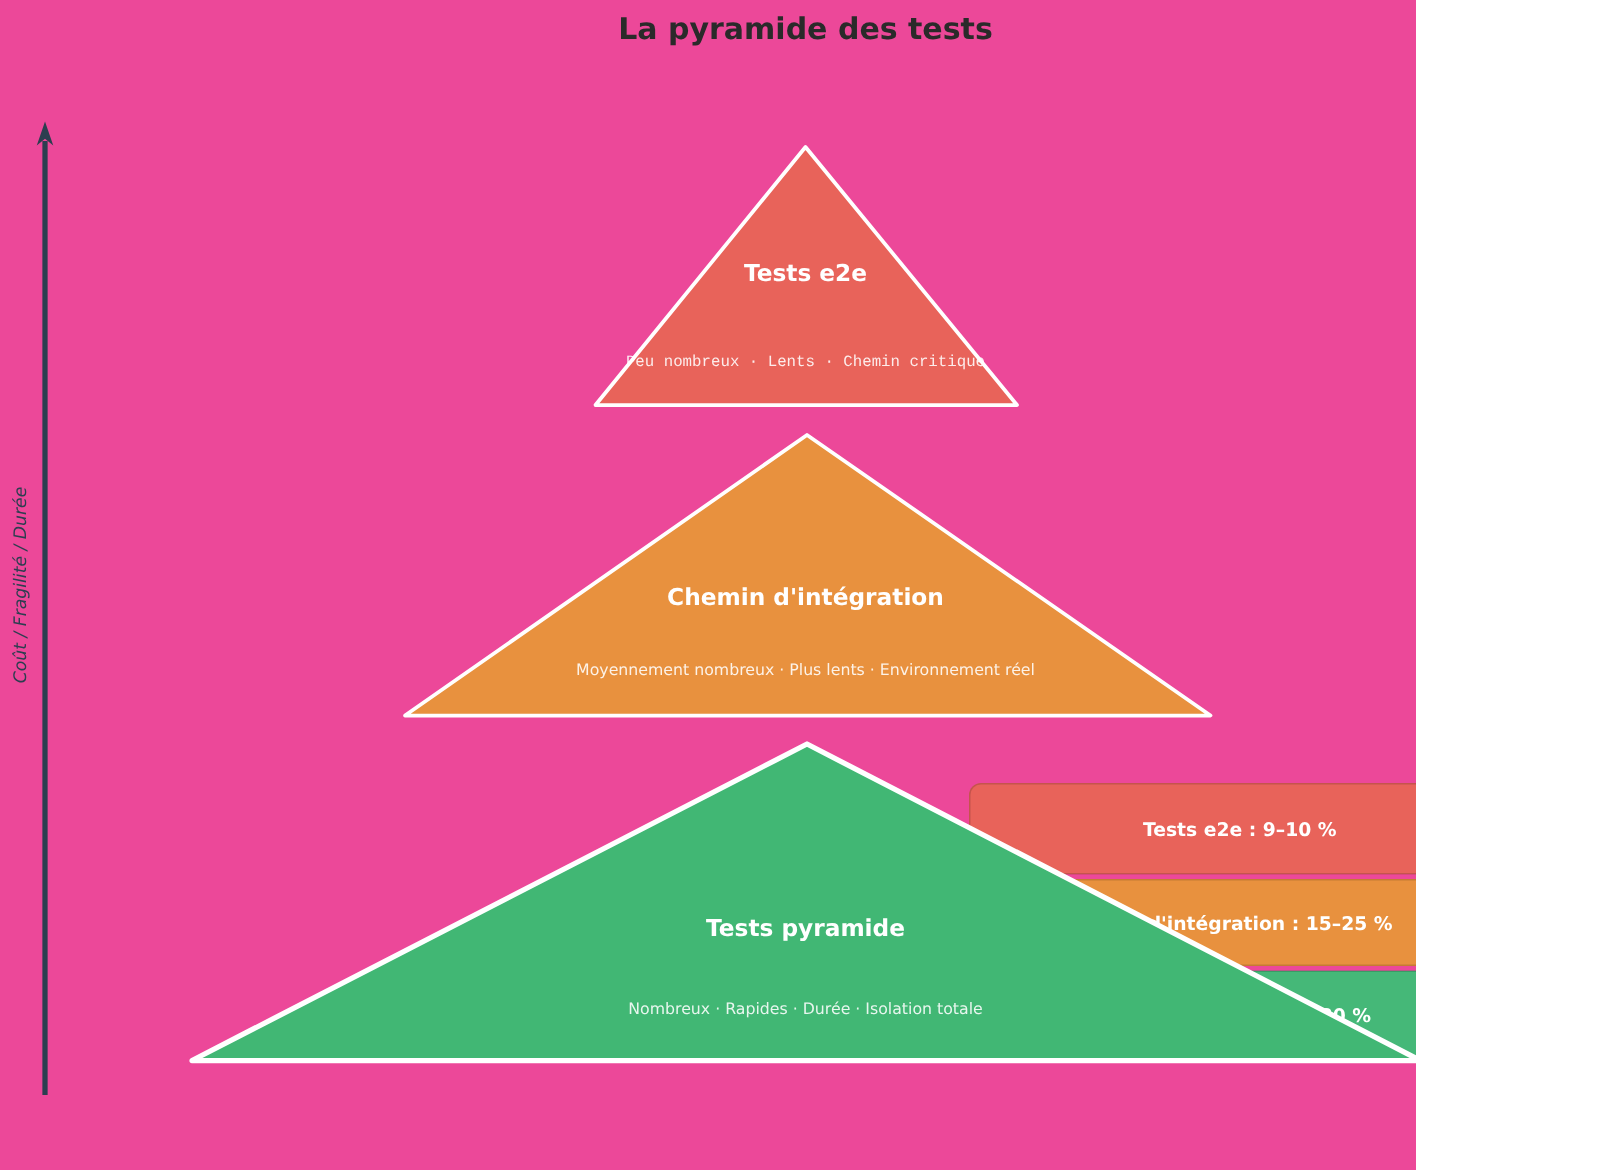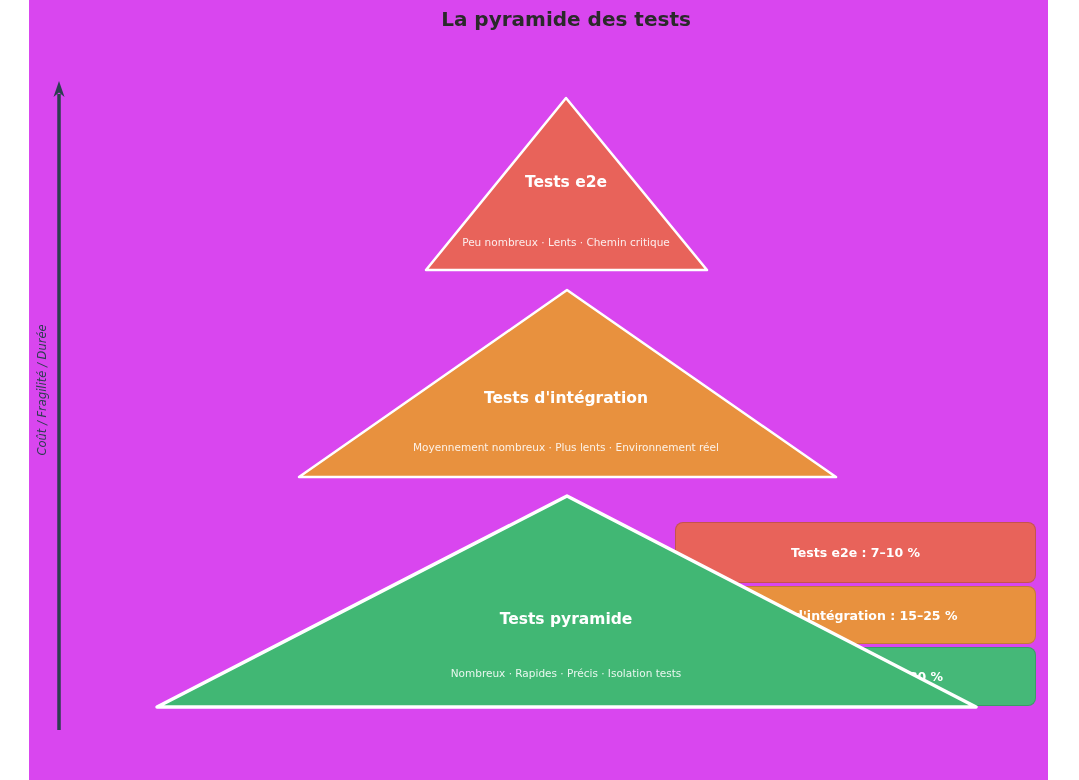--- a/index.html
+++ b/index.html
@@ -1,19 +1,18 @@
 <!DOCTYPE html>
 <html><head>
 <meta charset="utf-8">
 <style>
   html,body{margin:0;padding:0;background:#ffffff;}
   #figure{
-    position:relative;width:1019px;height:780px;background:#d946ef;overflow:hidden;
+    position:relative;width:944px;height:780px;background:#ec4899;overflow:hidden;
     font-family:"DejaVu Sans","Liberation Sans",sans-serif;
-    margin-left:29px;
   }
   .abs{position:absolute;}
   #page-title{
     left:537px;top:19px;transform:translate(-50%,-50%);
     font-size:20px;font-weight:bold;color:#2a2a2a;white-space:nowrap;
   }
   .axis-label{
     color:#2c3e50;font-style:italic;font-size:11.5px;white-space:nowrap;
   }
   #left-axis-label{
@@ -72,28 +71,28 @@
     <polygon points="538,496 947,707 128,707" stroke="#ffffff" stroke-width="3.5" stroke-linejoin="round" fill="#41b774"></polygon>
   </svg>
 
   <div id="page-title" class="abs">La pyramide des tests</div>
 
   <div id="left-axis-label" class="abs axis-label">Coût / Fragilité / Durée</div>
   <div id="right-axis-label" class="abs axis-label">Quantité recommandée</div>
 
   <div class="tri-text abs">
     <div class="tri-title" style="left:537px;top:182px;">Tests e2e</div>
-    <div class="tri-subtitle" style="left:537px;top:242px;">Peu nombreux · Lents · Chemin critique</div>
+    <div class="tri-subtitle" style="left:537px;top:242px;font-family:Liberation Mono, monospace;">Peu nombreux · Lents · Chemin critique</div>
 
-    <div class="tri-title" style="left:537px;top:398px;">Tests d'intégration</div>
+    <div class="tri-title" style="left:537px;top:398px;">Chemin d'intégration</div>
     <div class="tri-subtitle" style="left:537px;top:447px;">Moyennement nombreux · Plus lents · Environnement réel</div>
 
     <div class="tri-title" style="left:537px;top:619px;">Tests pyramide</div>
-    <div class="tri-subtitle" style="left:537px;top:673px;">Nombreux · Rapides · Précis · Isolation tests</div>
+    <div class="tri-subtitle" style="left:537px;top:673px;">Nombreux · Rapides · Durée · Isolation totale</div>
   </div>
 
   <div class="legend-labels">
-    <div class="legend-label" style="top:522px;height:61px;">Tests e2e : 7–10 %</div>
+    <div class="legend-label" style="top:522px;height:61px;">Tests e2e : 9–10 %</div>
     <div class="legend-label" style="top:586px;height:58px;">Tests d'intégration : 15–25 %</div>
     <div class="legend-label" style="top:647px;height:59px;">Tests unitaires : 70–80 %</div>
   </div>
 
 </div>
 
 </body></html>

